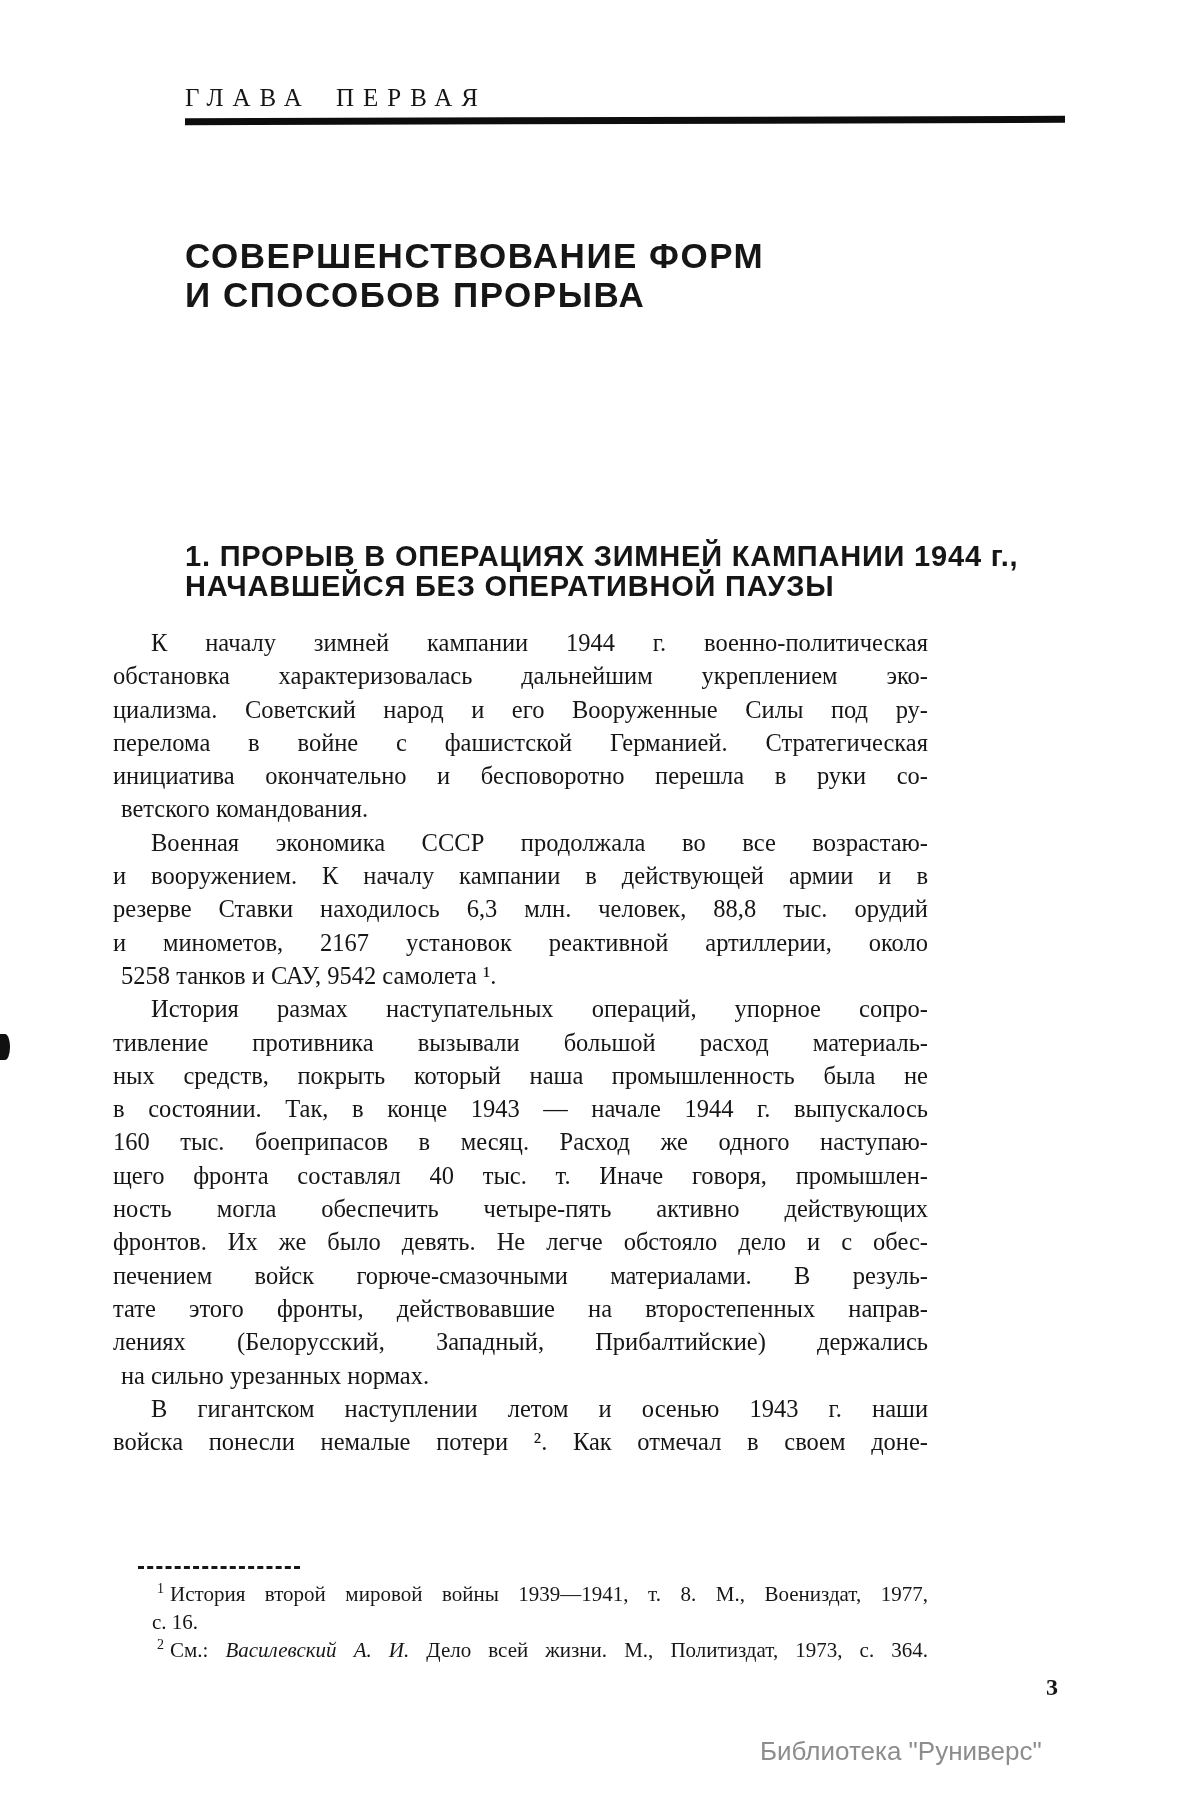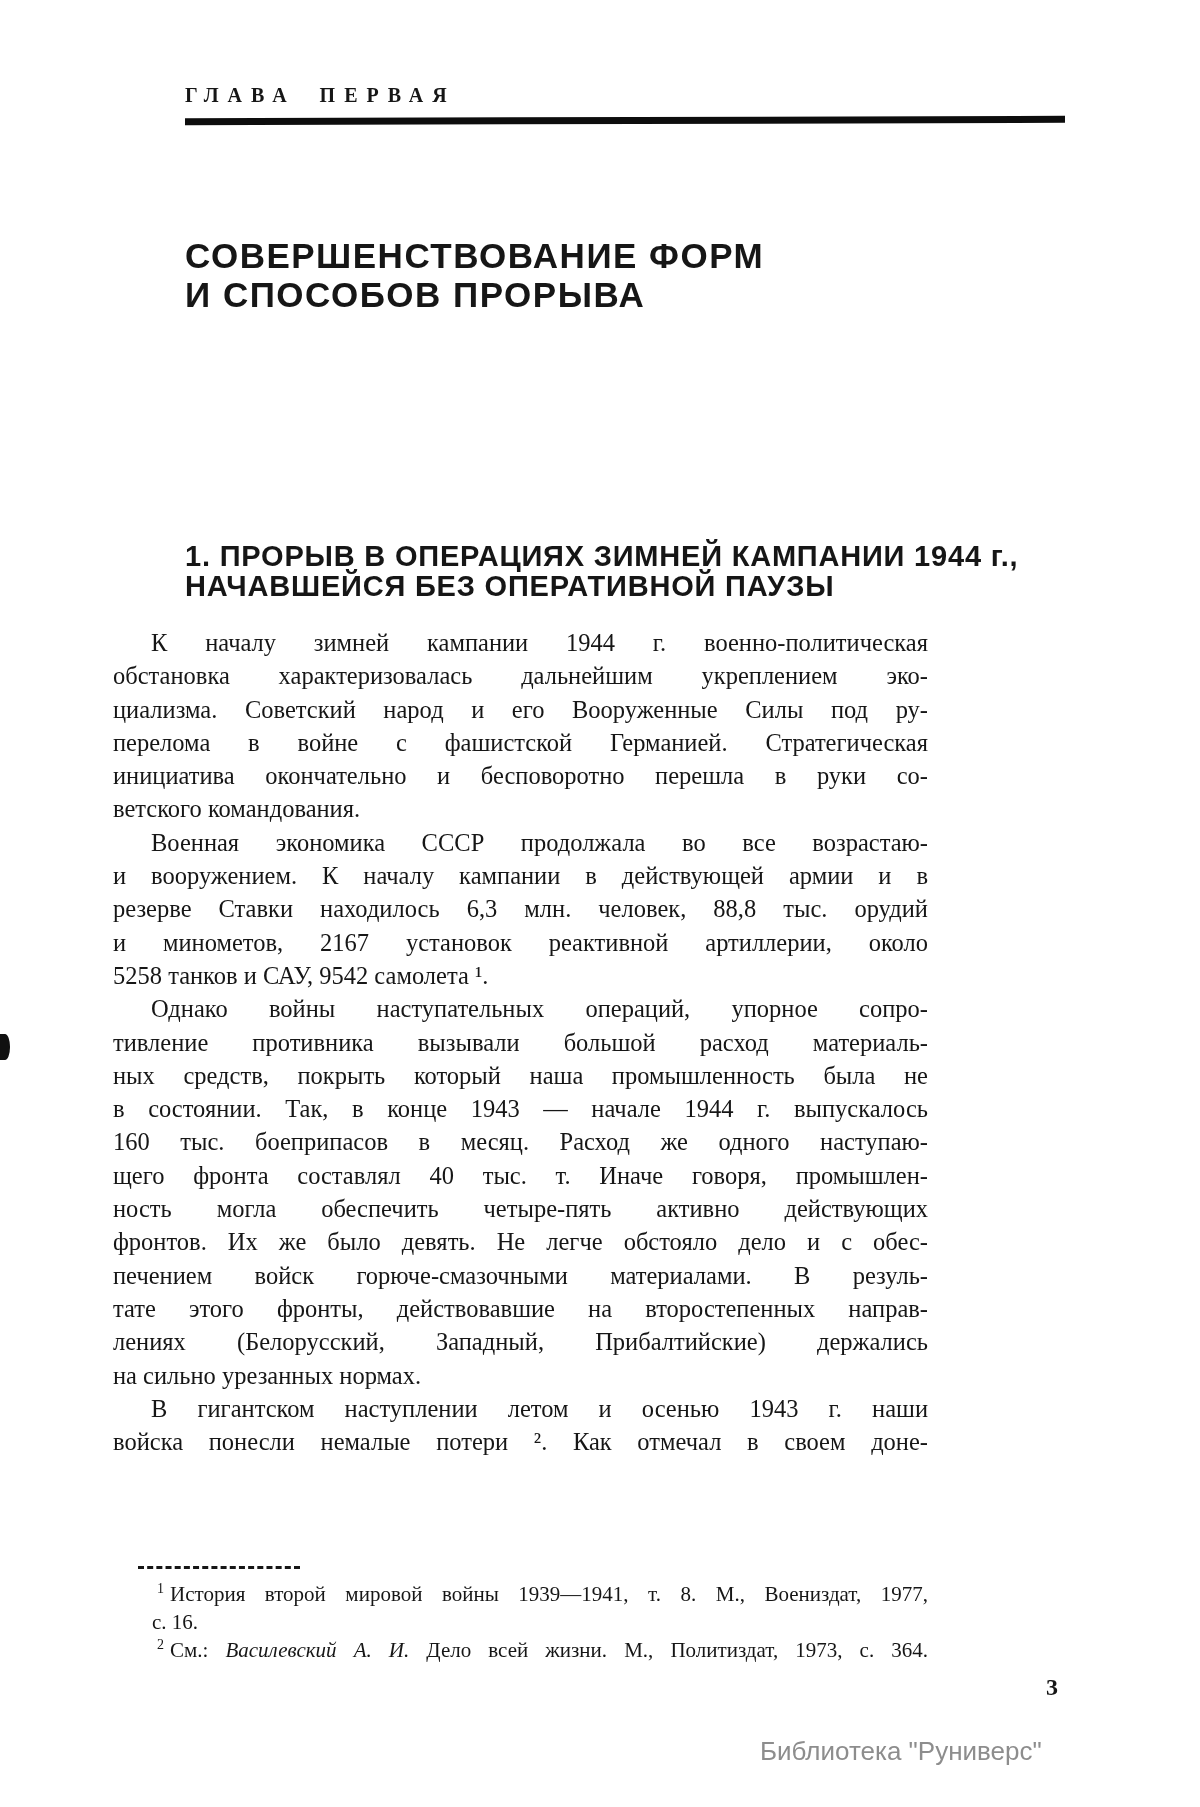--- a/index.html
+++ b/index.html
@@ -8,22 +8,22 @@
     width:1200px;height:1807px;
     background:#ffffff;
     margin:0 auto;
     overflow:hidden;
     font-family:"Liberation Serif", serif;
     color:#161616;
   }
   
   .running-head{
     position:absolute;left:185px;top:84px;
-    font-size:20px;letter-spacing:9px;word-spacing:10px;
-    font-weight:700;
+    font-size:25px;letter-spacing:9px;word-spacing:10px;
+    font-weight:400;
   }
   .head-rule{
     position:absolute;left:185px;top:117px;
     width:880px;height:7px;background:#0d0d0d;
     transform:rotate(-0.15deg);
   }
   
   .chapter-title{
     position:absolute;left:185px;top:236px;
     font-family:"Liberation Sans", sans-serif;
@@ -37,21 +37,21 @@
     font-weight:700;font-size:29px;line-height:30px;
     letter-spacing:0.8px;
   }
   
   .body-text{
     position:absolute;left:113px;top:626px;width:815px;
     font-size:24.5px;line-height:33.3px;
   }
   .bl{text-align:justify;text-align-last:justify;}
   .bl.first{text-indent:38px;}
-  .bl.end{text-align-last:left;}
+  .bl.end{text-align-last:left;margin-left:8px;}
   
   .footnote-sep{
     position:absolute;left:138px;top:1566px;width:162px;
     border-top:3px dashed #161616;
   }
   .footnotes{
     position:absolute;left:113px;top:1580px;width:815px;
     font-size:21px;line-height:28px;
   }
   .fnline{text-align:justify;text-align-last:justify;}
@@ -103,21 +103,21 @@
       <div class="bl end">ветского командования.</div>
     </div>
     <div class="para">
       <div class="bl first">Военная экономика СССР продолжала во все возрастаю-</div>
       <div class="bl">и вооружением. К началу кампании в действующей армии и в</div>
       <div class="bl">резерве Ставки находилось 6,3 млн. человек, 88,8 тыс. орудий</div>
       <div class="bl">и минометов, 2167 установок реактивной артиллерии, около</div>
       <div class="bl end">5258 танков и САУ, 9542 самолета ¹.</div>
     </div>
     <div class="para">
-      <div class="bl first">Однако войны наступательных операций, упорное сопро-</div>
+      <div class="bl first">История размах наступательных операций, упорное сопро-</div>
       <div class="bl">тивление противника вызывали большой расход материаль-</div>
       <div class="bl">ных средств, покрыть который наша промышленность была не</div>
       <div class="bl">в состоянии. Так, в конце 1943 — начале 1944 г. выпускалось</div>
       <div class="bl">160 тыс. боеприпасов в месяц. Расход же одного наступаю-</div>
       <div class="bl">щего фронта составлял 40 тыс. т. Иначе говоря, промышлен-</div>
       <div class="bl">ность могла обеспечить четыре-пять активно действующих</div>
       <div class="bl">фронтов. Их же было девять. Не легче обстояло дело и с обес-</div>
       <div class="bl">печением войск горюче-смазочными материалами. В резуль-</div>
       <div class="bl">тате этого фронты, действовавшие на второстепенных направ-</div>
       <div class="bl">лениях (Белорусский, Западный, Прибалтийские) держались</div>

